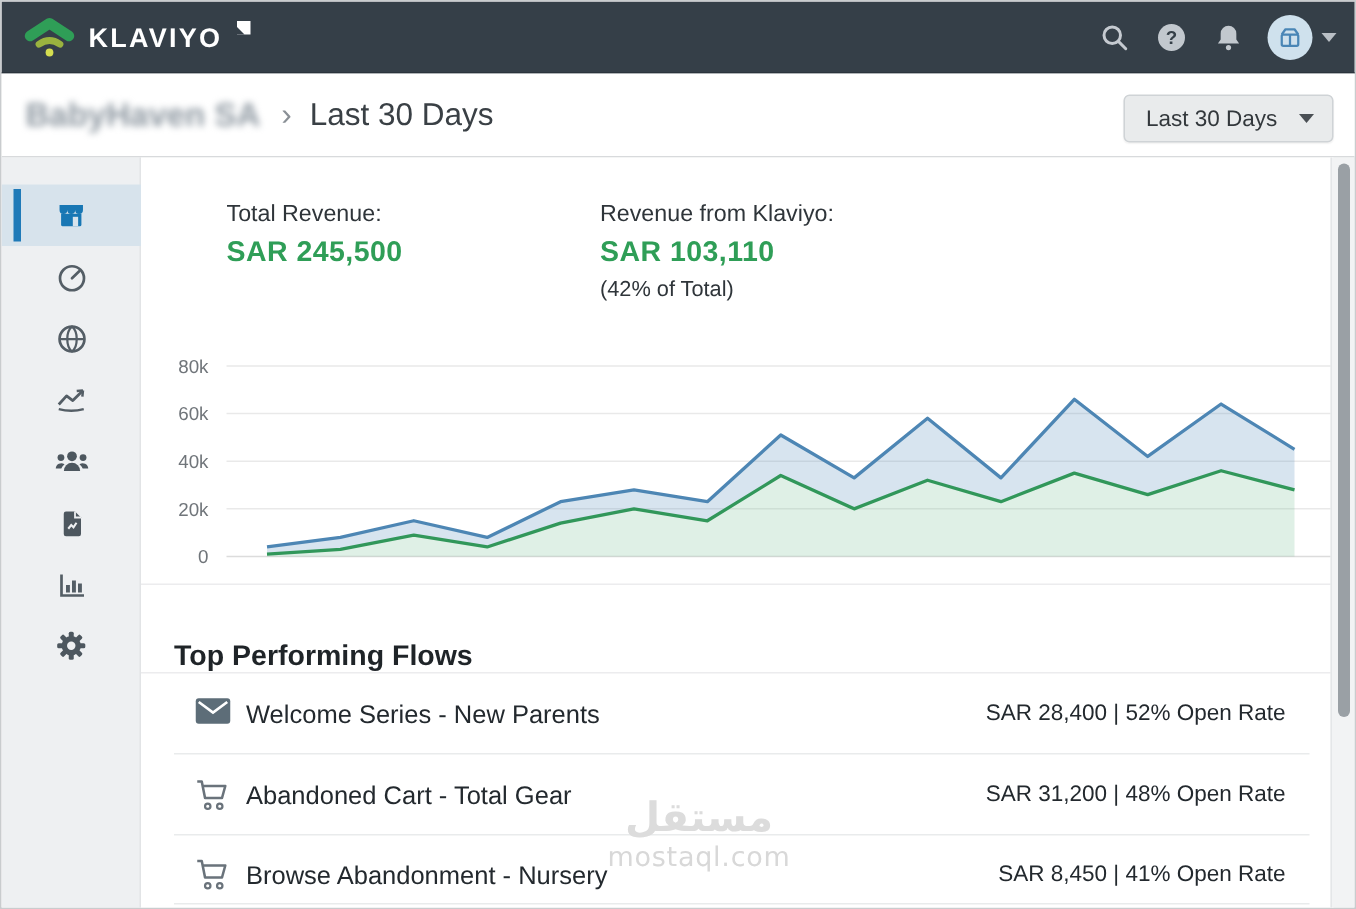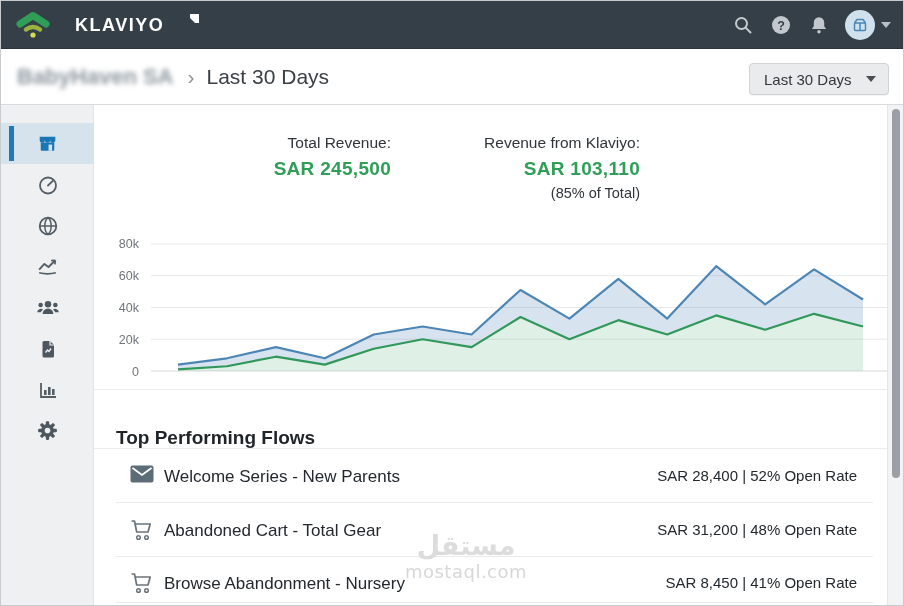--- a/index.html
+++ b/index.html
@@ -2,21 +2,21 @@
 <html><head>
 <meta charset="utf-8">
 <style>
   * { margin:0; padding:0; box-sizing:border-box; }
   html,body { background:#ffffff; }
   body { font-family:"Liberation Sans", sans-serif; }
   .stage { position:relative; width:904px; height:606px; overflow:hidden; background:#ffffff; border:1px solid #c9ccce; }
 
   
   .navbar { position:absolute; left:0; top:0; width:904px; height:48px; background:#353f48; display:flex; align-items:center; justify-content:space-between; padding:0 14px; border-bottom:1px solid #2b343c; }
-  .brand { display:flex; align-items:center; gap:24px; }
+  .brand { display:flex; align-items:center; gap:8px; }
   .brand-text { color:#ffffff; font-weight:700; font-size:18px; letter-spacing:1.5px; position:relative; top:1px; }
   .brand-flag { position:relative; width:9px; height:9px; background:#ffffff; display:inline-block; margin-left:2px; top:-6px; }
   .brand-flag::after { content:""; position:absolute; left:0; bottom:0; width:0; height:0; border-left:5px solid #353f48; border-top:5px solid transparent; }
   .nav-actions { display:flex; align-items:center; gap:14px; }
   .nav-icon { width:24px; height:24px; display:flex; align-items:center; justify-content:center; cursor:pointer; }
   .avatar-wrap { display:flex; align-items:center; gap:6px; cursor:pointer; }
   .avatar { width:30px; height:30px; border-radius:50%; background:#cfe1ed; display:flex; align-items:center; justify-content:center; }
   .nav-caret { width:0; height:0; border-left:5px solid transparent; border-right:5px solid transparent; border-top:6px solid #b9bfc5; }
 
   
@@ -28,21 +28,21 @@
   .period-caret { width:0; height:0; border-left:5px solid transparent; border-right:5px solid transparent; border-top:6px solid #4a4f54; }
 
   
   .sidebar { position:absolute; left:0; top:104px; width:93px; height:502px; background:#eef0f2; border-right:1px solid #e2e4e6; }
   .side-item { position:relative; width:93px; height:41px; display:flex; align-items:center; justify-content:center; cursor:pointer; }
   .side-item.active { background:#d7e3ec; }
   .side-item.active::before { content:""; position:absolute; left:8px; top:3px; bottom:3px; width:5px; background:#1f7ab8; }
 
   
   .main { position:absolute; left:93px; top:104px; width:795px; height:502px; background:#ffffff; }
-  .metric { position:absolute; width:240px; text-align:right; }
+  .metric { position:absolute; width:240px; text-align:left; }
   .metric-label { font-size:15.5px; color:#2f353a; font-weight:500; }
   .metric-value { font-size:19px; font-weight:700; color:#2f9e57; margin-top:6px; letter-spacing:0.3px; }
   .metric-note { font-size:14.5px; color:#2f353a; margin-top:5px; }
   #m0 { left:57px; top:29px; } #m1 { left:306px; top:29px; } #m2 { left:546px; top:29px; }
 
   .chart-wrap { position:absolute; left:9px; top:125px; }
   .divider { position:absolute; left:0; width:795px; height:1px; background:#ececee; }
   .flows-title { position:absolute; left:22px; top:322px; font-size:19px; font-weight:700; color:#1f2428; }
   .flow-row { position:absolute; left:0; width:795px; height:53px; cursor:pointer; }
   .flow-icon { position:absolute; left:36px; top:16px; }
@@ -186,21 +186,21 @@
 
   <div class="main">
 
     <div class="metric" id="m0">
       <div class="metric-label">Total Revenue:</div>
       <div class="metric-value">SAR 245,500</div>
     </div>
     <div class="metric" id="m1">
       <div class="metric-label">Revenue from Klaviyo:</div>
       <div class="metric-value">SAR 103,110</div>
-      <div class="metric-note">(85% of Total)</div>
+      <div class="metric-note">(42% of Total)</div>
     </div>
     <div class="metric" id="m2">
     </div>
 
     <div class="chart-wrap">
       <svg id="revenue-chart" width="792" height="148" viewBox="-48 -6 792 148">
           <line x1="0" y1="135" x2="738" y2="135" stroke="#dcdcdc" stroke-width="1"></line>
           <text x="-12" y="139.5" text-anchor="end" font-size="12.5" fill="#70757a" font-family="Liberation Sans, sans-serif">0</text>
           <line x1="0" y1="103.23529411764706" x2="738" y2="103.23529411764706" stroke="#e9e9e9" stroke-width="1"></line>
           <text x="-12" y="107.73529411764706" text-anchor="end" font-size="12.5" fill="#70757a" font-family="Liberation Sans, sans-serif">20k</text>

